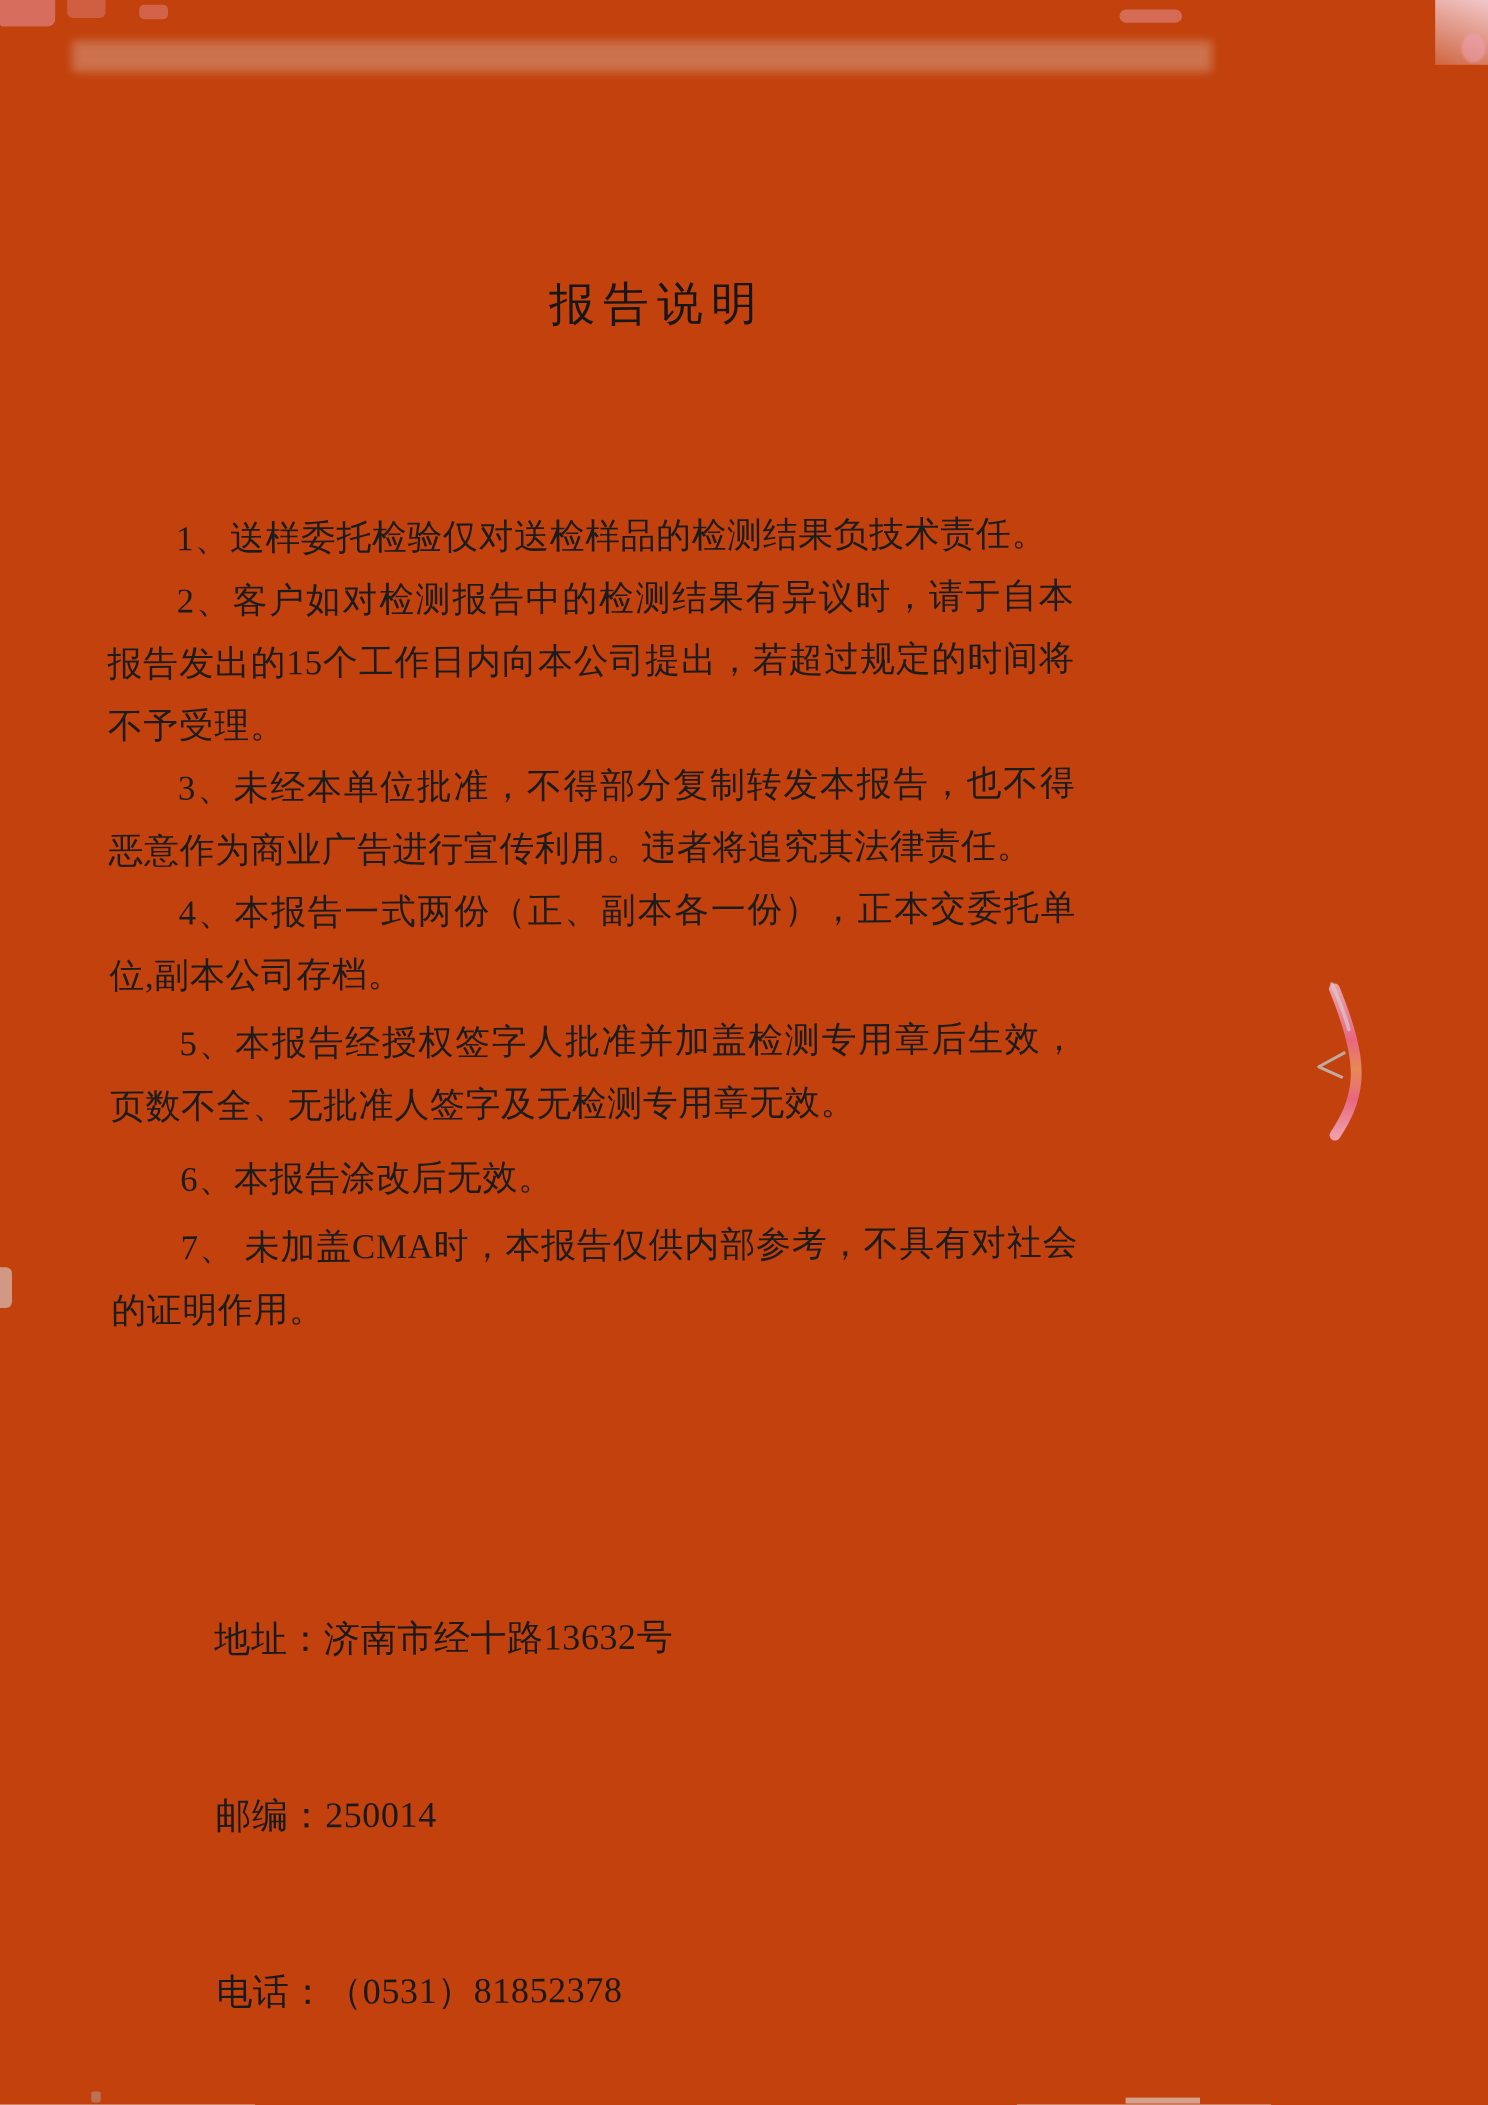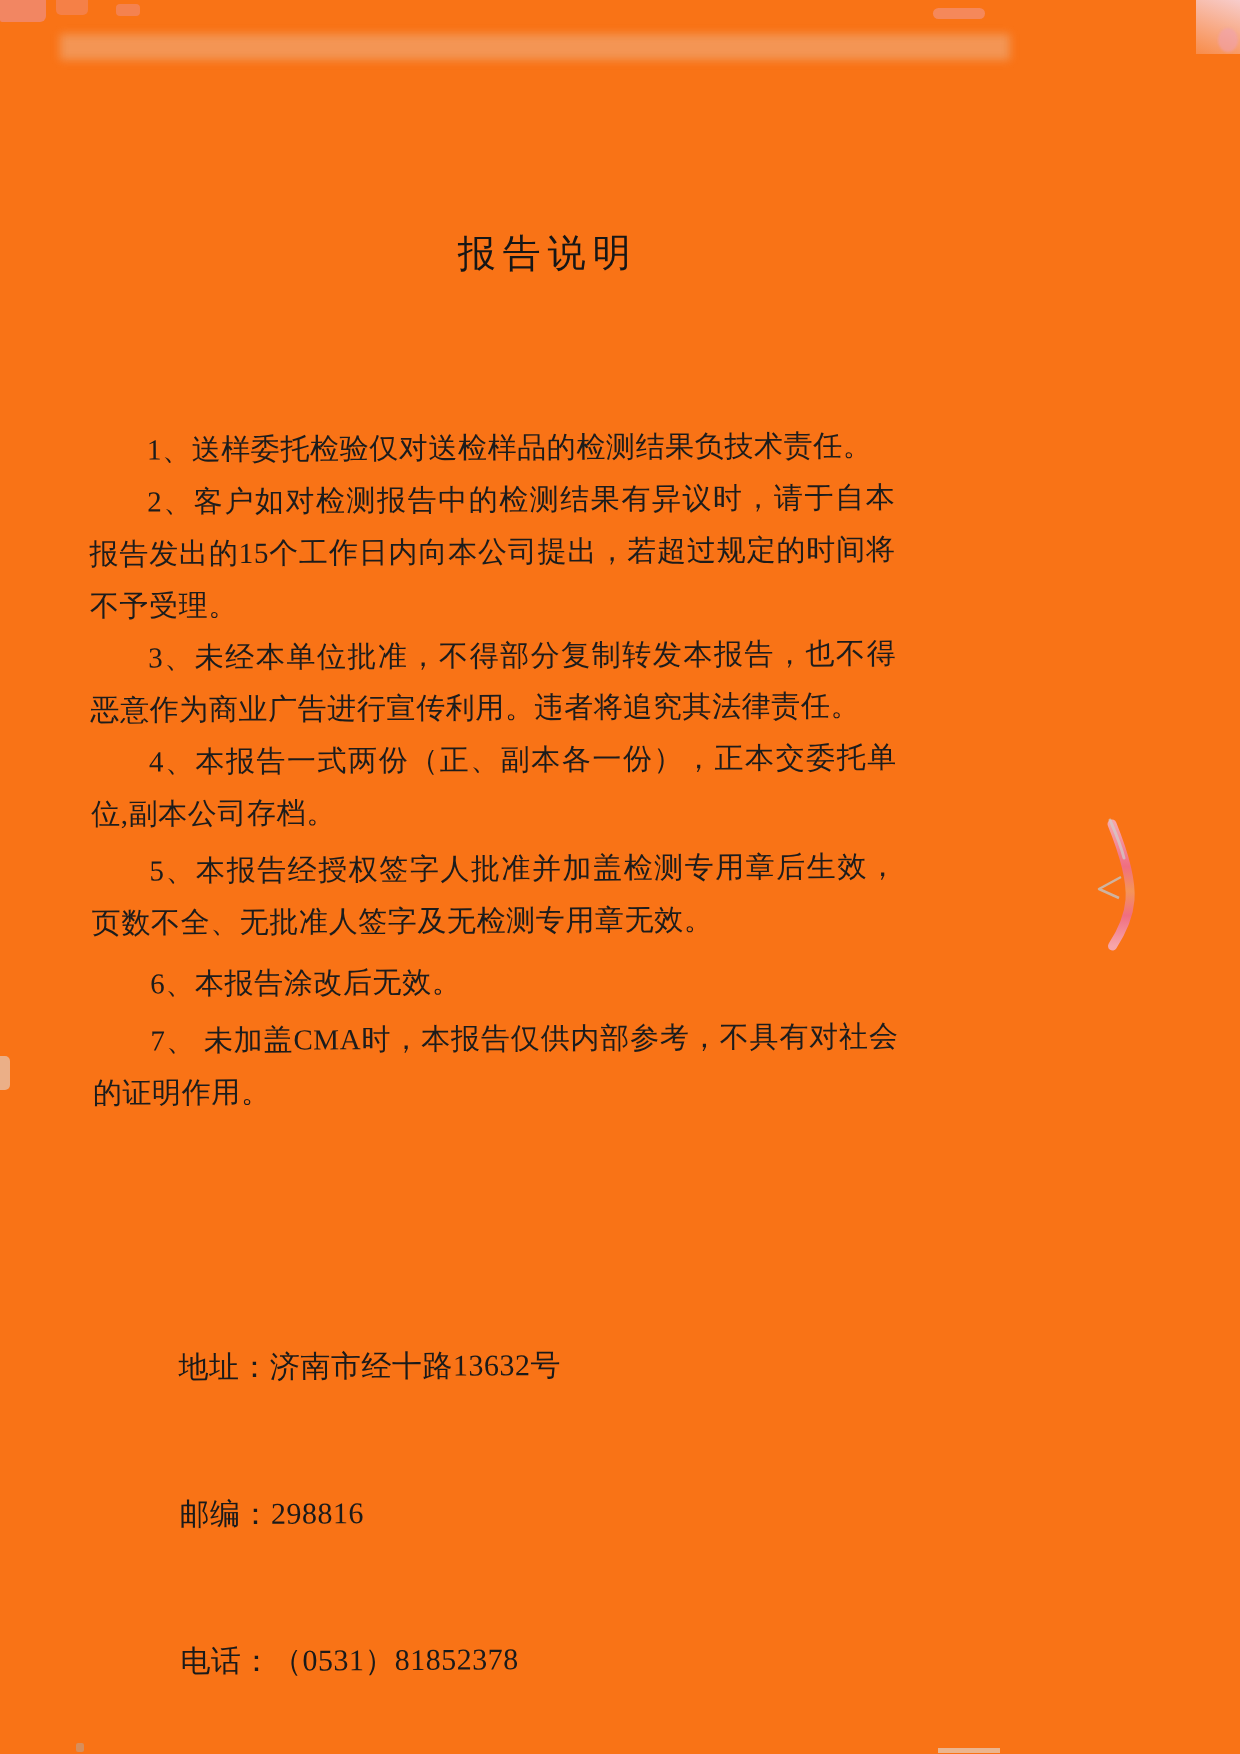--- a/index.html
+++ b/index.html
@@ -1,21 +1,21 @@
 <!DOCTYPE html>
 <html><head>
 <meta charset="utf-8">
 <style>
   html, body { margin: 0; padding: 0; background: #e9e9e9; }
   .page {
     position: relative;
     width: 1240px;
     height: 1754px;
     margin: 0 auto;
-    background: #f97316;
+    background: #c2410c;
     overflow: hidden;
     color: #1c1c1c;
     font-family: "Liberation Serif", "DejaVu Serif", serif;
   }
   .tilt {
     position: absolute;
     inset: 0;
     transform: rotate(-0.35deg);
     transform-origin: 60px 300px;
   }
@@ -114,21 +114,21 @@
       <p class="gap-sm">5、本报告经授权签字人批准并加盖检测专用章后生效，页数不全、无批准人签字及无检测专用章无效。</p>
       <p class="gap-md">6、本报告涂改后无效。</p>
       <p class="gap-sm">7、 未加盖CMA时，本报告仅供内部参考，不具有对社会的证明作用。</p>
     </div>
 
     <div class="footer-block">
       <div class="footer-row">
         <span>地址：</span><span>济南市经十路13632号</span>
       </div>
       <div class="footer-row">
-        <span>邮编：</span><span>298816</span>
+        <span>邮编：</span><span>250014</span>
       </div>
       <div class="footer-row">
         <span>电话：</span><span>（0531）81852378</span>
       </div>
     </div>
 
   </div>
 </div>
 
 </body></html>

